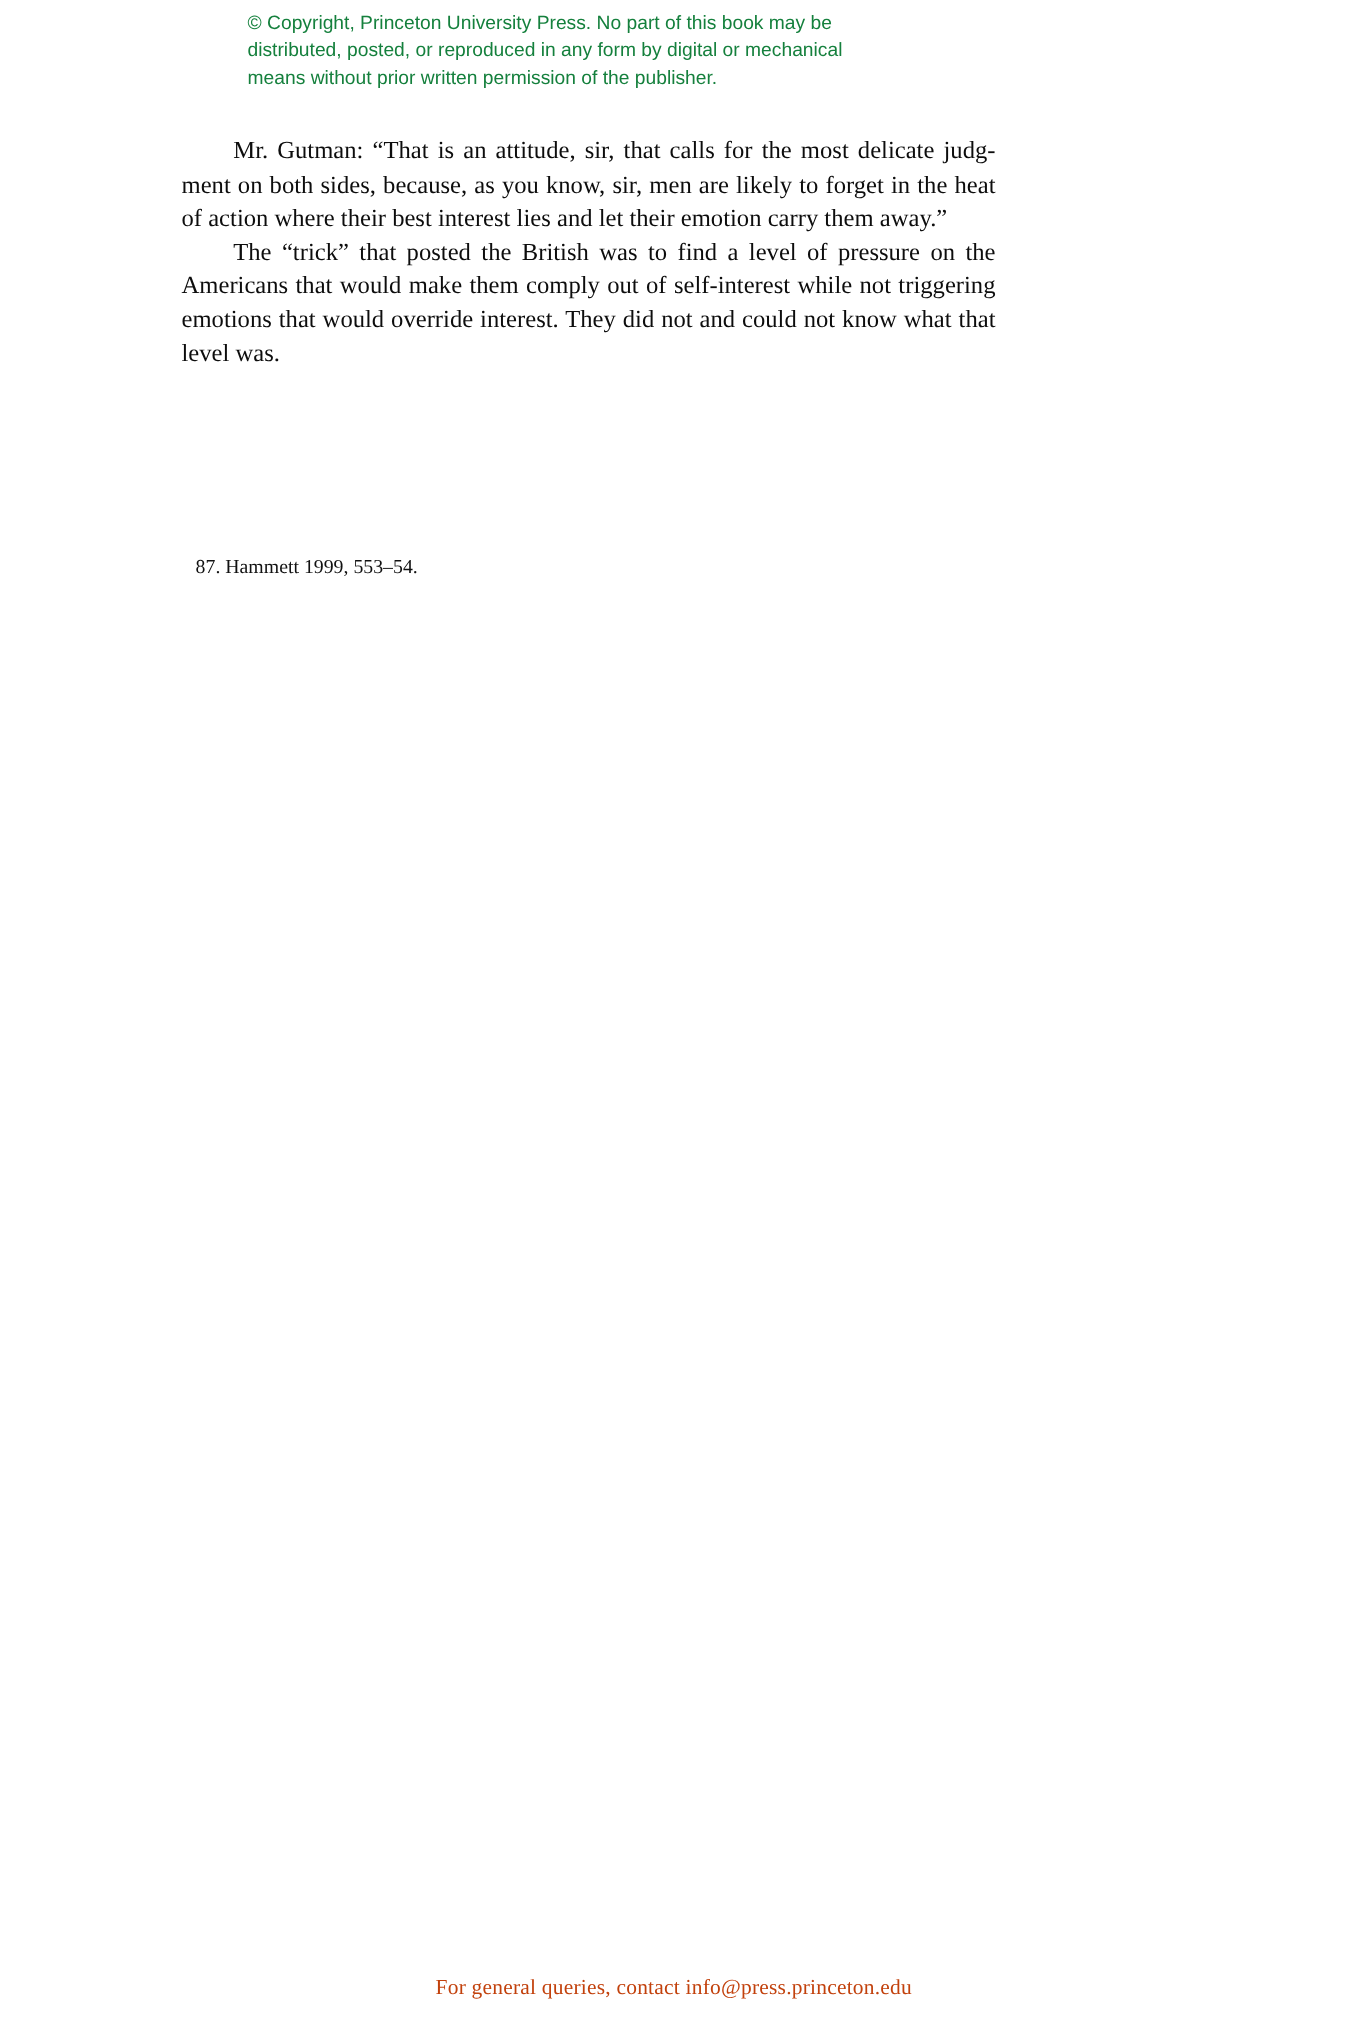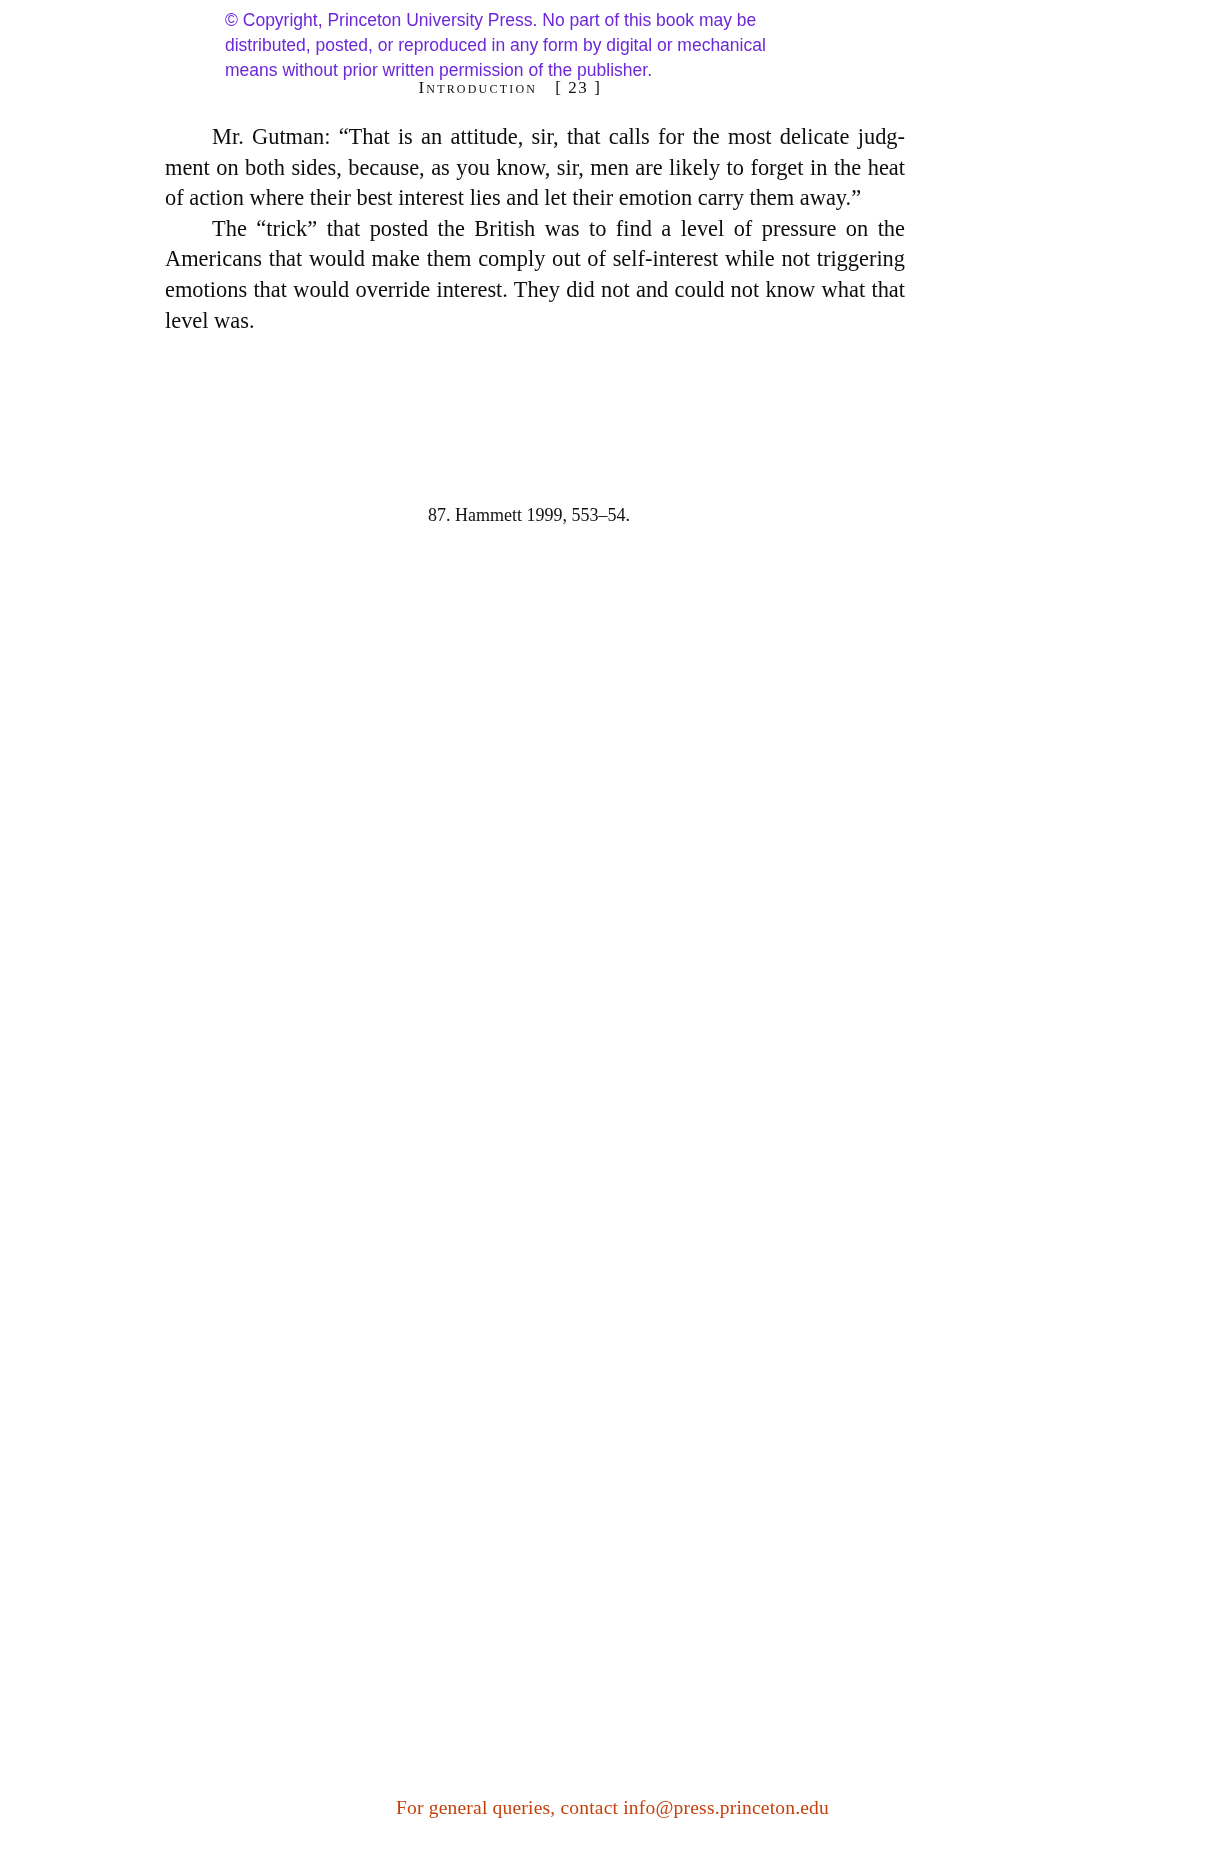--- a/index.html
+++ b/index.html
@@ -17,21 +17,21 @@
 
   
   .copyright {
     position: absolute;
     left: 225px;
     top: 8px;
     width: 590px;
     font-family: "Liberation Sans", sans-serif;
     font-size: 17.5px;
     line-height: 1.42;
-    color: #6d28d9;
+    color: #15803d;
     text-align: left;
   }
 
   
   .running-head {
     position: absolute;
     left: 140px;
     top: 78px;
     width: 740px;
     text-align: center;
@@ -78,21 +78,20 @@
   .footnote {
     position: absolute;
     left: 140px;
     top: 502px;
     width: 740px;
     font-family: "Liberation Serif", serif;
     font-size: 18px;
     line-height: 26px;
     color: #111111;
     text-indent: 2.1em;
-    text-align: center;
   }
 
   
   .footer-queries {
     position: absolute;
     left: 0;
     top: 1797px;
     width: 1225px;
     text-align: center;
     font-family: "Liberation Serif", serif;
@@ -101,23 +100,20 @@
     letter-spacing: 0.2px;
   }
 </style>
 </head>
 <body>
 
 <div class="page">
 
   <div class="copyright">© Copyright, Princeton University Press. No part of this book may be distributed, posted, or reproduced in any form by digital or mechanical means without prior written permission of the publisher.</div>
 
-  <div class="running-head">
-    <span class="rh-label">Introduction</span><span class="rh-folio">[ 23 ]</span>
-  </div>
 
   <div class="body-block">
     <p>Mr. Gutman: “That is an attitude, sir, that calls for the most delicate judg­ment on both sides, because, as you know, sir, men are likely to forget in the heat of action where their best interest lies and let their emotion carry them away.”</p>
     <p>The “trick” that posted the British was to find a level of pressure on the Americans that would make them comply out of self-interest while not trig­gering emotions that would override interest. They did not and could not know what that level was.</p>
   </div>
 
   <div class="footnote">87. Hammett 1999, 553–54.</div>
 
   <div class="footer-queries">For general queries, contact info@press.princeton.edu</div>
 

